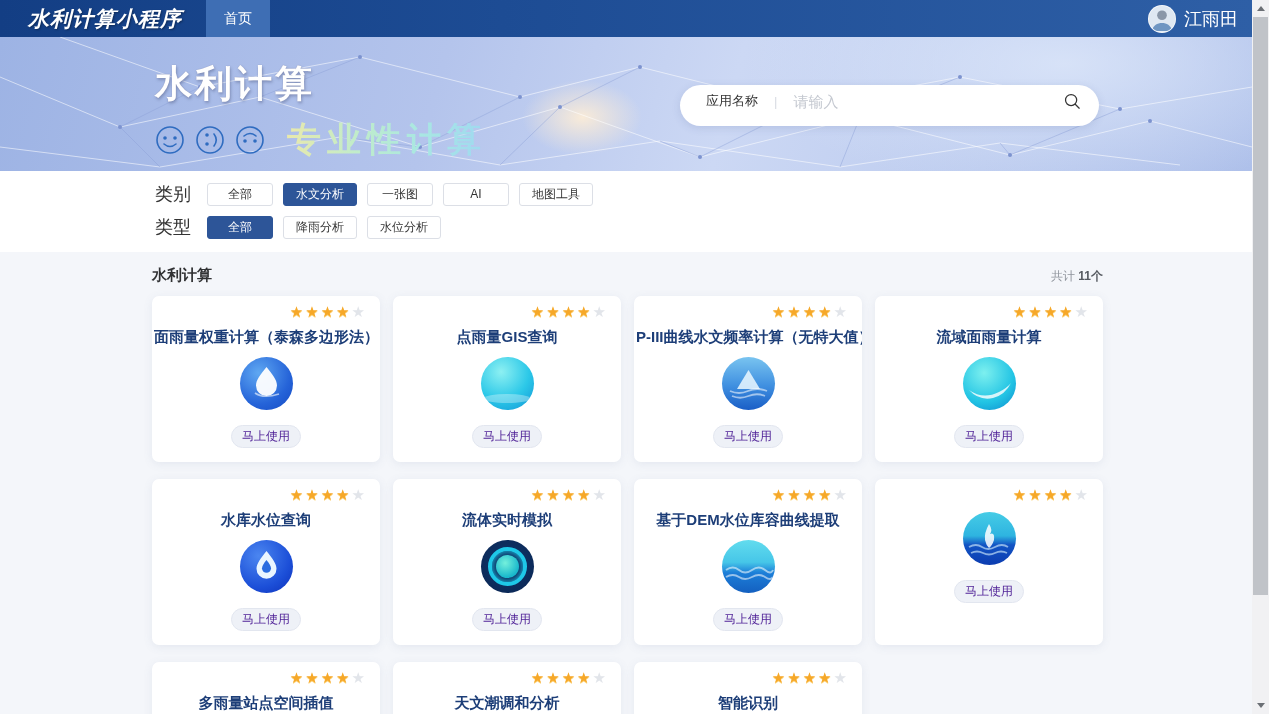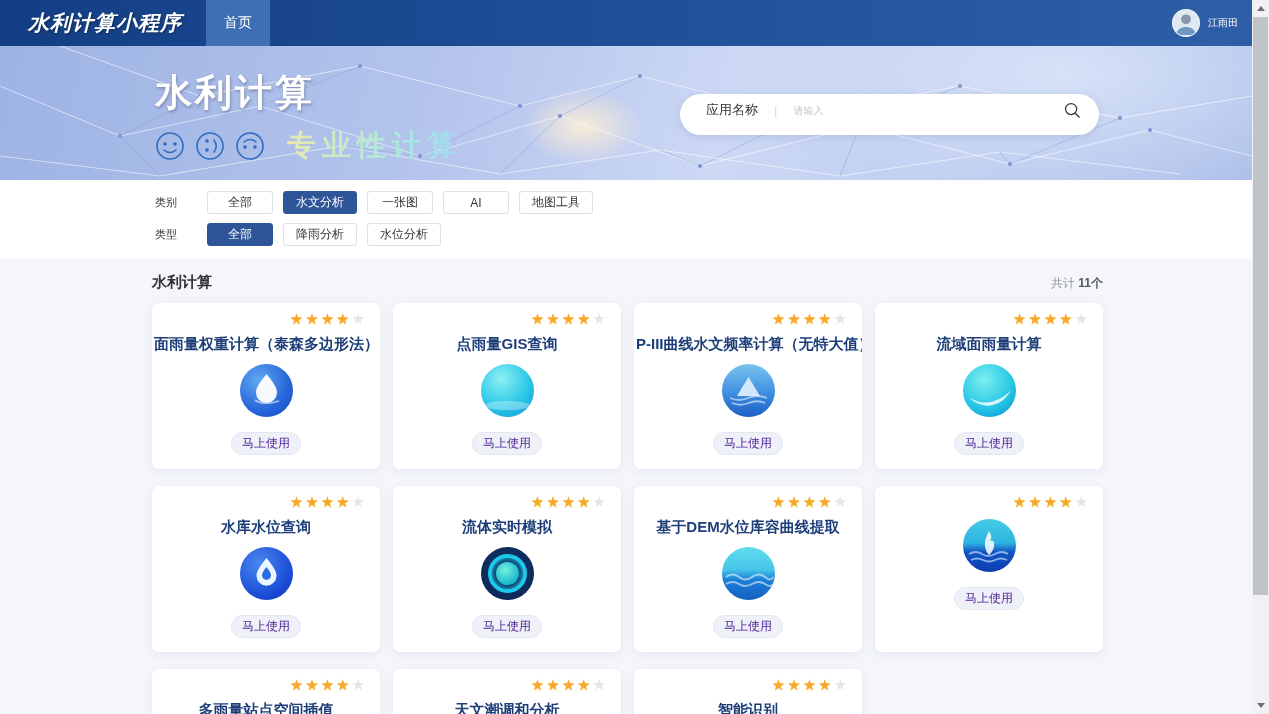--- a/index.html
+++ b/index.html
@@ -2,59 +2,59 @@
 <html><head>
 <meta charset="utf-8">
 <style>
   * { margin:0; padding:0; box-sizing:border-box; }
   html,body { width:1269px; height:714px; overflow:hidden; background:#f4f6fa;
     font-family:"Liberation Sans","DejaVu Sans",sans-serif; }
   .page { position:relative; width:1269px; height:714px; }
   .main { position:absolute; left:0; top:0; width:1252px; height:714px; overflow:hidden; }
 
   
-  .navbar { position:relative; height:46px; background:linear-gradient(90deg,#133e84 0%,#1d4c94 40%,#2e5fa6 100%);
+  .navbar { position:relative; height:37px; background:linear-gradient(90deg,#133e84 0%,#1d4c94 40%,#2e5fa6 100%);
     display:flex; align-items:stretch; color:#fff; }
   .logo { align-self:center; margin-left:28px; font-size:21px; font-weight:800; font-style:italic;
     letter-spacing:1px; text-shadow:1px 1px 2px rgba(0,0,0,.35); white-space:nowrap; }
   .nav-tab { margin-left:24px; padding:0 18px; display:flex; align-items:center; font-size:14px; cursor:pointer; }
   .nav-tab.active { background:#3e6eb4; }
   .nav-right { margin-left:auto; margin-right:14px; display:flex; align-items:center; gap:8px; }
   .avatar { width:28px; height:28px; border-radius:50%; background:#e8eef6; overflow:hidden;
     display:flex; align-items:flex-end; justify-content:center; border:1px solid rgba(255,255,255,.6); }
-  .username { font-size:10px; }
+  .username { font-size:18px; }
 
   
   .hero { position:relative; height:134px; overflow:hidden;
     background:
       radial-gradient(80px 50px at 46.5% 60%, rgba(255,238,214,.9), rgba(255,238,214,0) 75%),
       radial-gradient(400px 160px at 85% 20%, rgba(222,232,250,.8), rgba(222,232,250,0) 80%),
       linear-gradient(105deg,#9db3e4 0%,#b4c4ec 35%,#ccd8f4 58%,#aec0ea 100%); }
   .hero svg.plexus { position:absolute; inset:0; }
   .hero-left { position:absolute; left:155px; top:22px; }
   .hero-title { font-size:37px; font-weight:800; color:#fff; letter-spacing:3px;
     text-shadow:0 0 1px #8a8fb0, 1px 2px 3px rgba(80,90,130,.45); }
   .hero-sub { display:flex; align-items:center; gap:8px; margin-top:8px; }
   .smileys { display:flex; gap:10px; }
-  .hero-subtitle { margin-left:14px; font-size:29px; font-weight:800; letter-spacing:6px;
+  .hero-subtitle { margin-left:14px; font-size:34px; font-weight:800; letter-spacing:6px;
     background:linear-gradient(90deg,#e9e9ac,#c2ecc9,#a9e7e2,#9fd9f1);
     -webkit-background-clip:text; background-clip:text; color:transparent; }
   .searchbar { position:absolute; right:153px; top:48px; width:419px; height:41px; background:#fff;
     border-radius:21px; display:flex; align-items:center; padding:0 18px 9px 26px; box-shadow:0 2px 8px rgba(60,80,140,.15); }
   .search-label { font-size:13px; color:#333; white-space:nowrap; }
   .search-divider { margin:0 16px; color:#d8dbe2; font-size:13px; }
-  .search-input { flex:1; border:none; outline:none; font-size:10px; color:#000000; background:transparent; }
+  .search-input { flex:1; border:none; outline:none; font-size:15px; color:#000000; background:transparent; }
   .search-input::placeholder { color:#c4c8d0; }
   .search-icon { width:18px; height:18px; cursor:pointer; flex:none; }
 
   
   .filterbar { background:#fff; padding:11px 0 13px 155px; }
   .filter-row { display:flex; align-items:center; margin-bottom:9px; }
   .filter-row:last-child { margin-bottom:0; }
-  .filter-label { width:52px; font-size:11px; color:#333; }
+  .filter-label { width:52px; font-size:18px; color:#333; }
   .filter-btn { min-width:66px; height:23px; margin-right:10px; padding:0 12px; background:#fff;
     border:1px solid #dcdfe6; border-radius:3px; font-size:12px; color:#333; cursor:pointer;
     display:inline-flex; align-items:center; justify-content:center;
     font-family:"Liberation Sans","DejaVu Sans",sans-serif; }
   .filter-btn.selected { background:#2d5598; border-color:#2d5598; color:#fff; }
 
   
   .content { width:951px; margin-left:152px; padding-top:14px; }
   .section-head { display:flex; align-items:baseline; justify-content:space-between; margin-bottom:11px; }
   .section-title { font-size:15px; font-weight:bold; color:#303133; }

